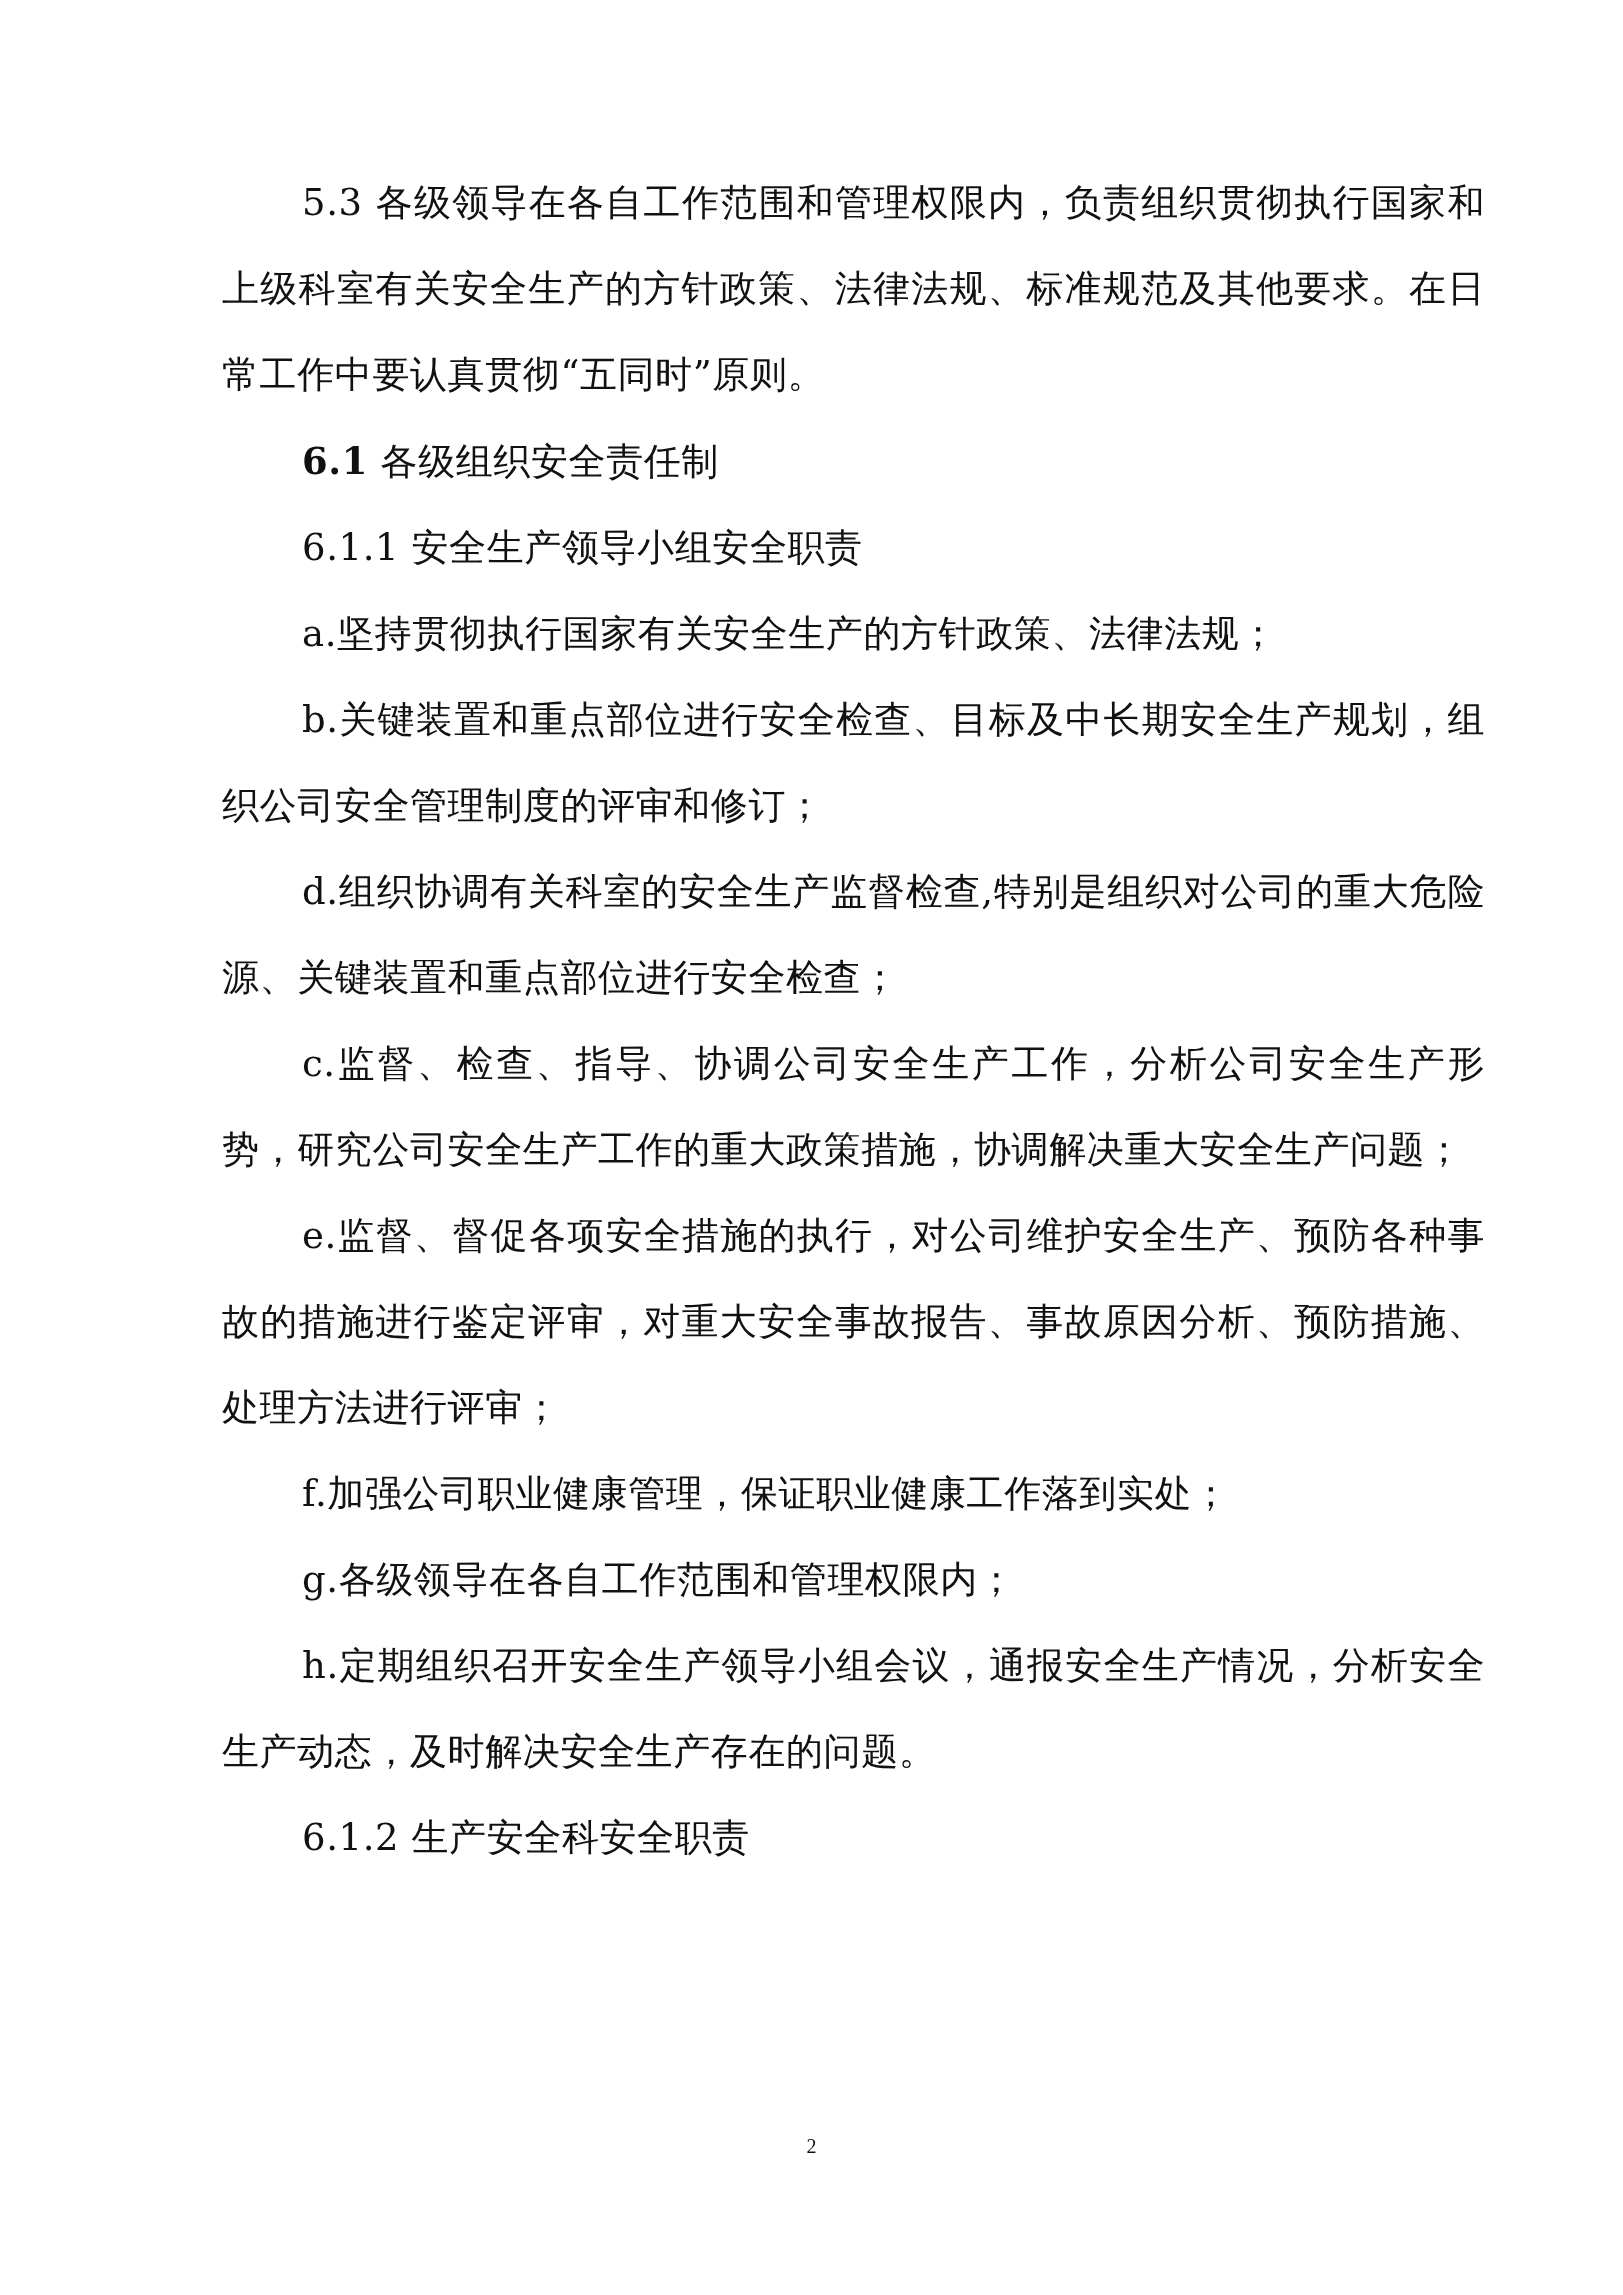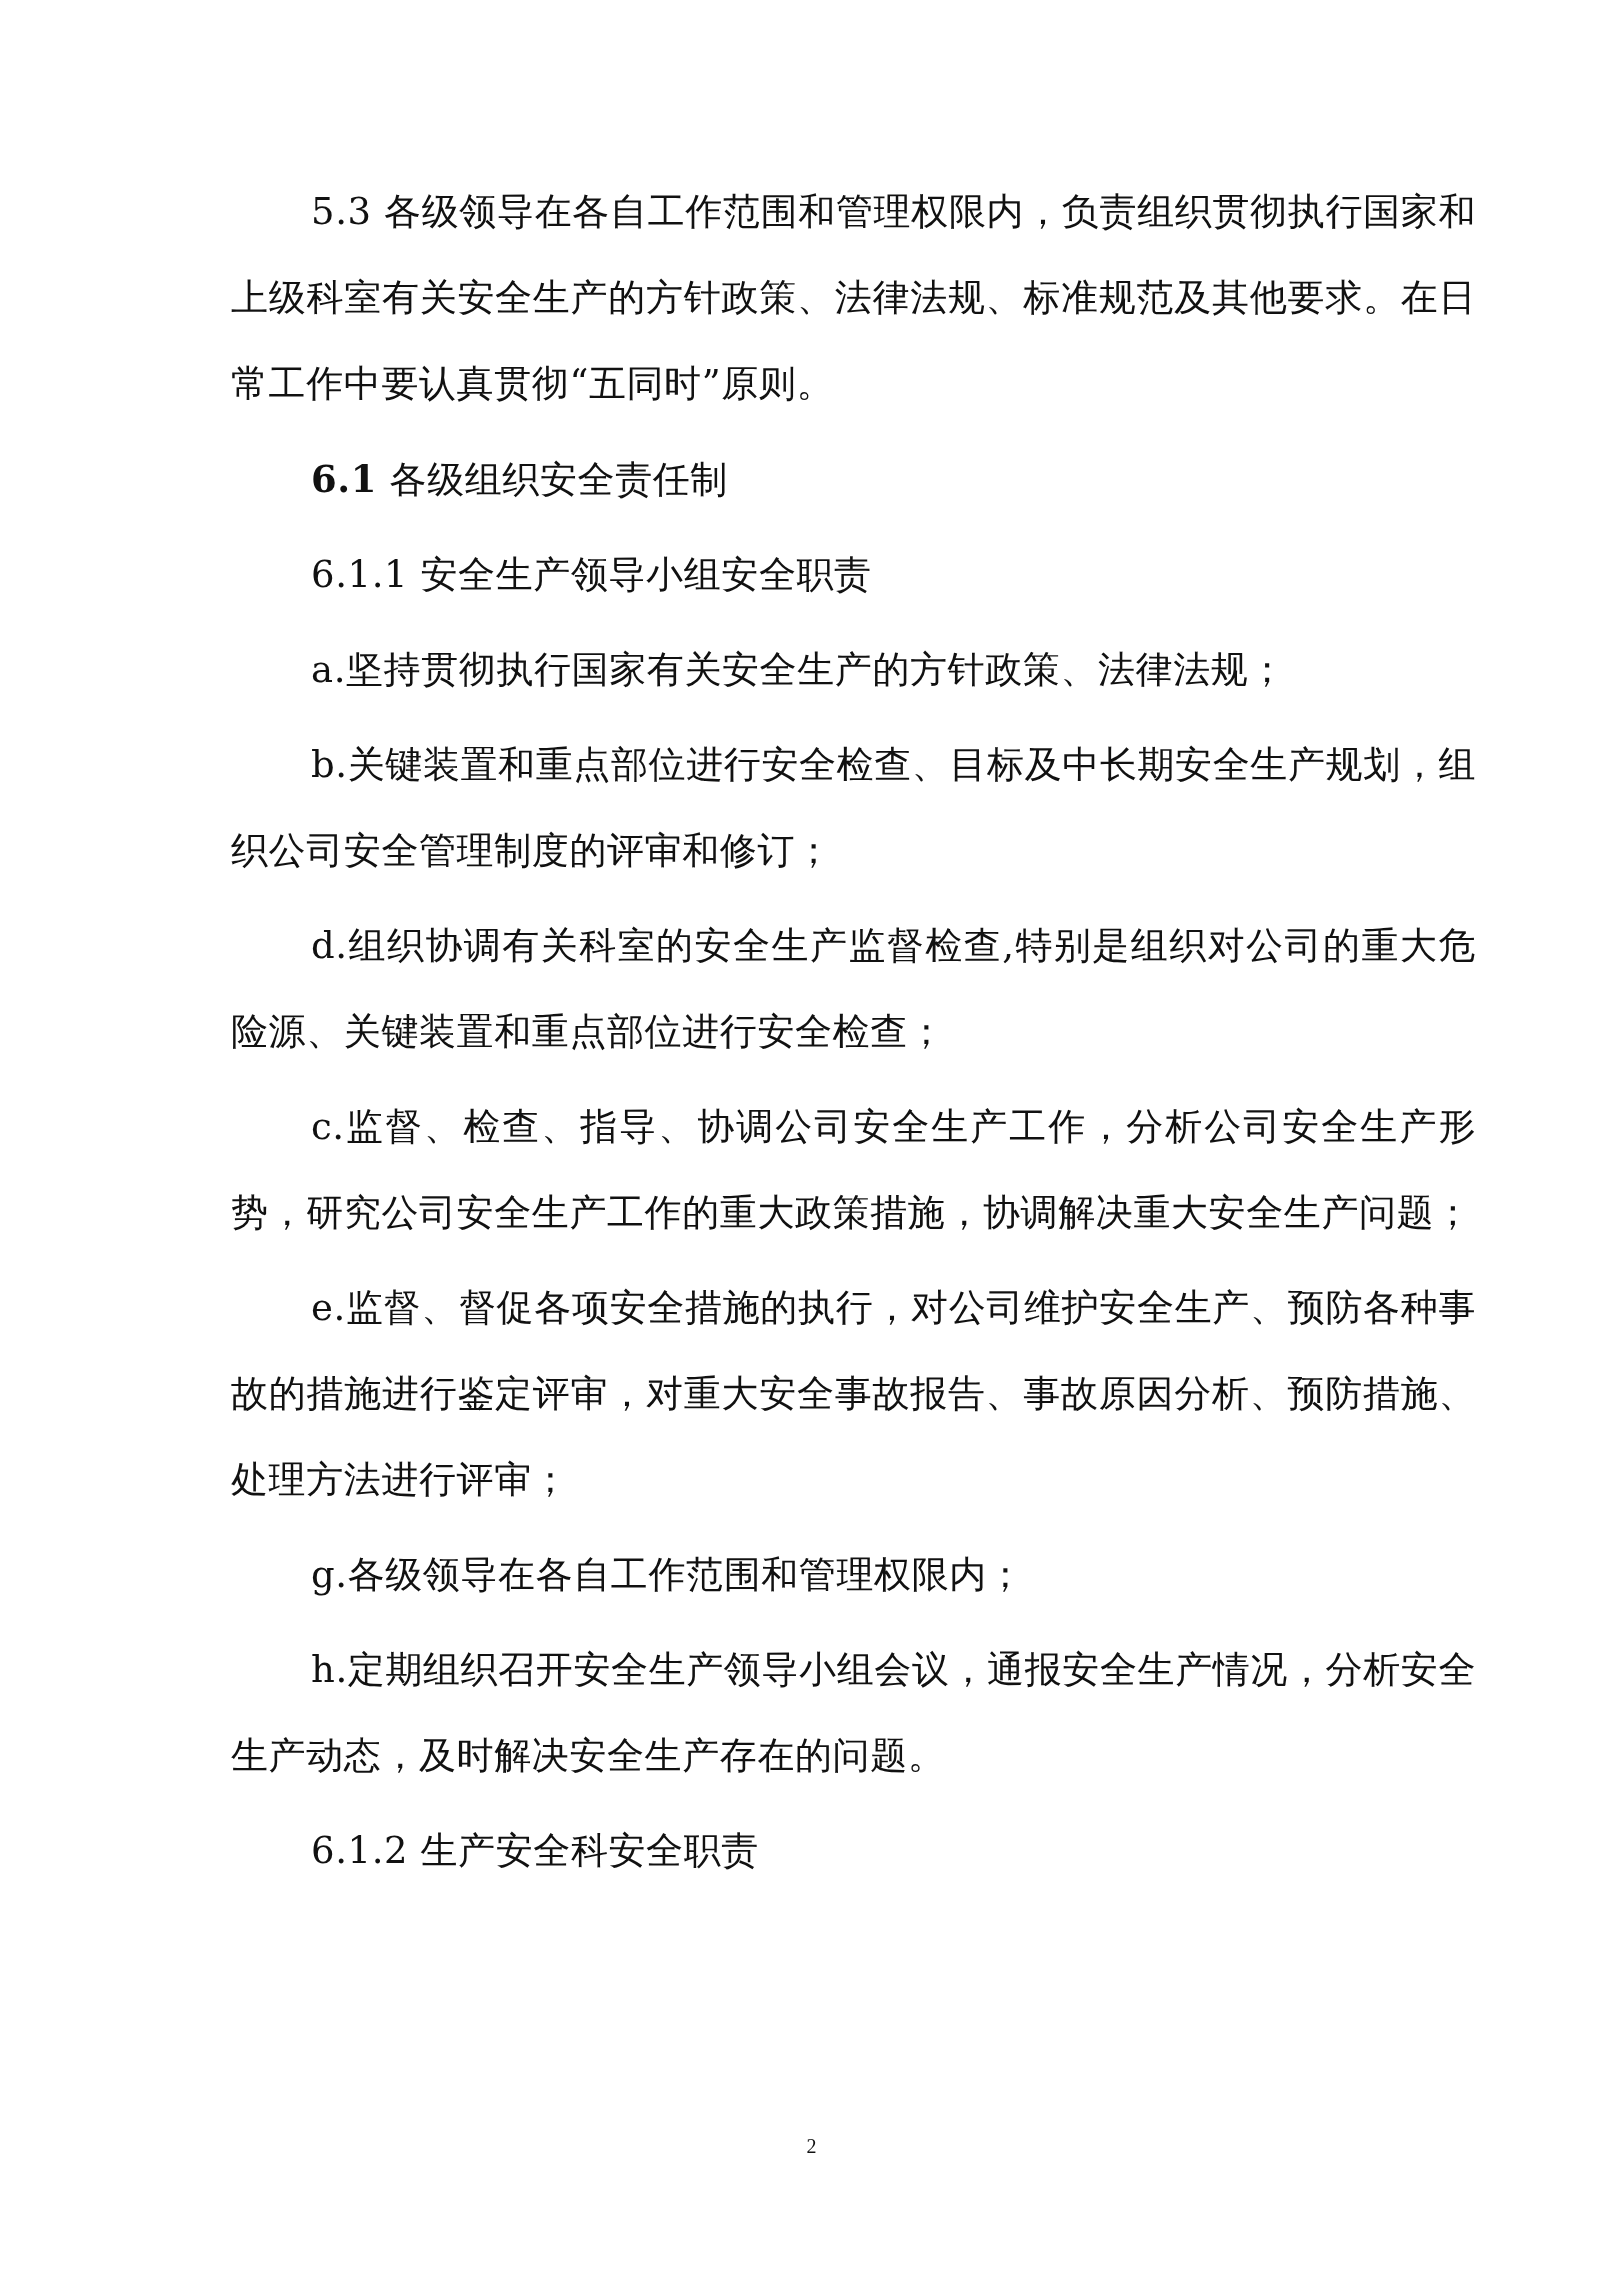--- a/index.html
+++ b/index.html
@@ -6,21 +6,21 @@
     body { width: 1623px; height: 2295px; position: relative; overflow: hidden; }
     .page {
       position: absolute; left: 0; top: 0; width: 1623px; height: 2295px;
       background: #ffffff; color: #111111;
       font-family: "DejaVu Serif", "Liberation Serif", serif;
     }
     .content {
       position: absolute; left: 222px; top: 160px; width: 1263px;
     }
     .para {
-      font-size: 37px; line-height: 86px; margin: 9px;
+      font-size: 37px; line-height: 86px; margin: 0;
       text-align: justify; text-indent: 80px; letter-spacing: 0.6px;
       white-space: normal; word-break: break-all;
     }
     .para.heading { font-weight: normal; }
     .para .bold-num { font-weight: bold; }
     .page-number {
       position: absolute; left: 0; width: 1623px; top: 2135px;
       text-align: center; font-size: 20px; color: #111111;
       font-family: "Liberation Serif", serif;
     }
@@ -31,19 +31,20 @@
 <div class="page">
   <div class="content">
     <p class="para">5.3  各级领导在各自工作范围和管理权限内，负责组织贯彻执行国家和上级科室有关安全生产的方针政策、法律法规、标准规范及其他要求。在日常工作中要认真贯彻“五同时”原则。</p>
     <p class="para heading"><span class="bold-num">6.1</span><span> 各级组织安全责任制</span></p>
     <p class="para">6.1.1 安全生产领导小组安全职责</p>
     <p class="para">a.坚持贯彻执行国家有关安全生产的方针政策、法律法规；</p>
     <p class="para">b.关键装置和重点部位进行安全检查、目标及中长期安全生产规划，组织公司安全管理制度的评审和修订；</p>
     <p class="para">d.组织协调有关科室的安全生产监督检查,特别是组织对公司的重大危险源、关键装置和重点部位进行安全检查；</p>
     <p class="para">c.监督、检查、指导、协调公司安全生产工作，分析公司安全生产形势，研究公司安全生产工作的重大政策措施，协调解决重大安全生产问题；</p>
     <p class="para">e.监督、督促各项安全措施的执行，对公司维护安全生产、预防各种事故的措施进行鉴定评审，对重大安全事故报告、事故原因分析、预防措施、处理方法进行评审；</p>
+    <p class="para">f.加强公司职业健康管理，保证职业健康工作落到实处；</p>
     <p class="para">g.各级领导在各自工作范围和管理权限内；</p>
     <p class="para">h.定期组织召开安全生产领导小组会议，通报安全生产情况，分析安全生产动态，及时解决安全生产存在的问题。</p>
     <p class="para">6.1.2 生产安全科安全职责</p>
   </div>
   <div class="page-number">2</div>
 </div>
 
 
 </body></html>

